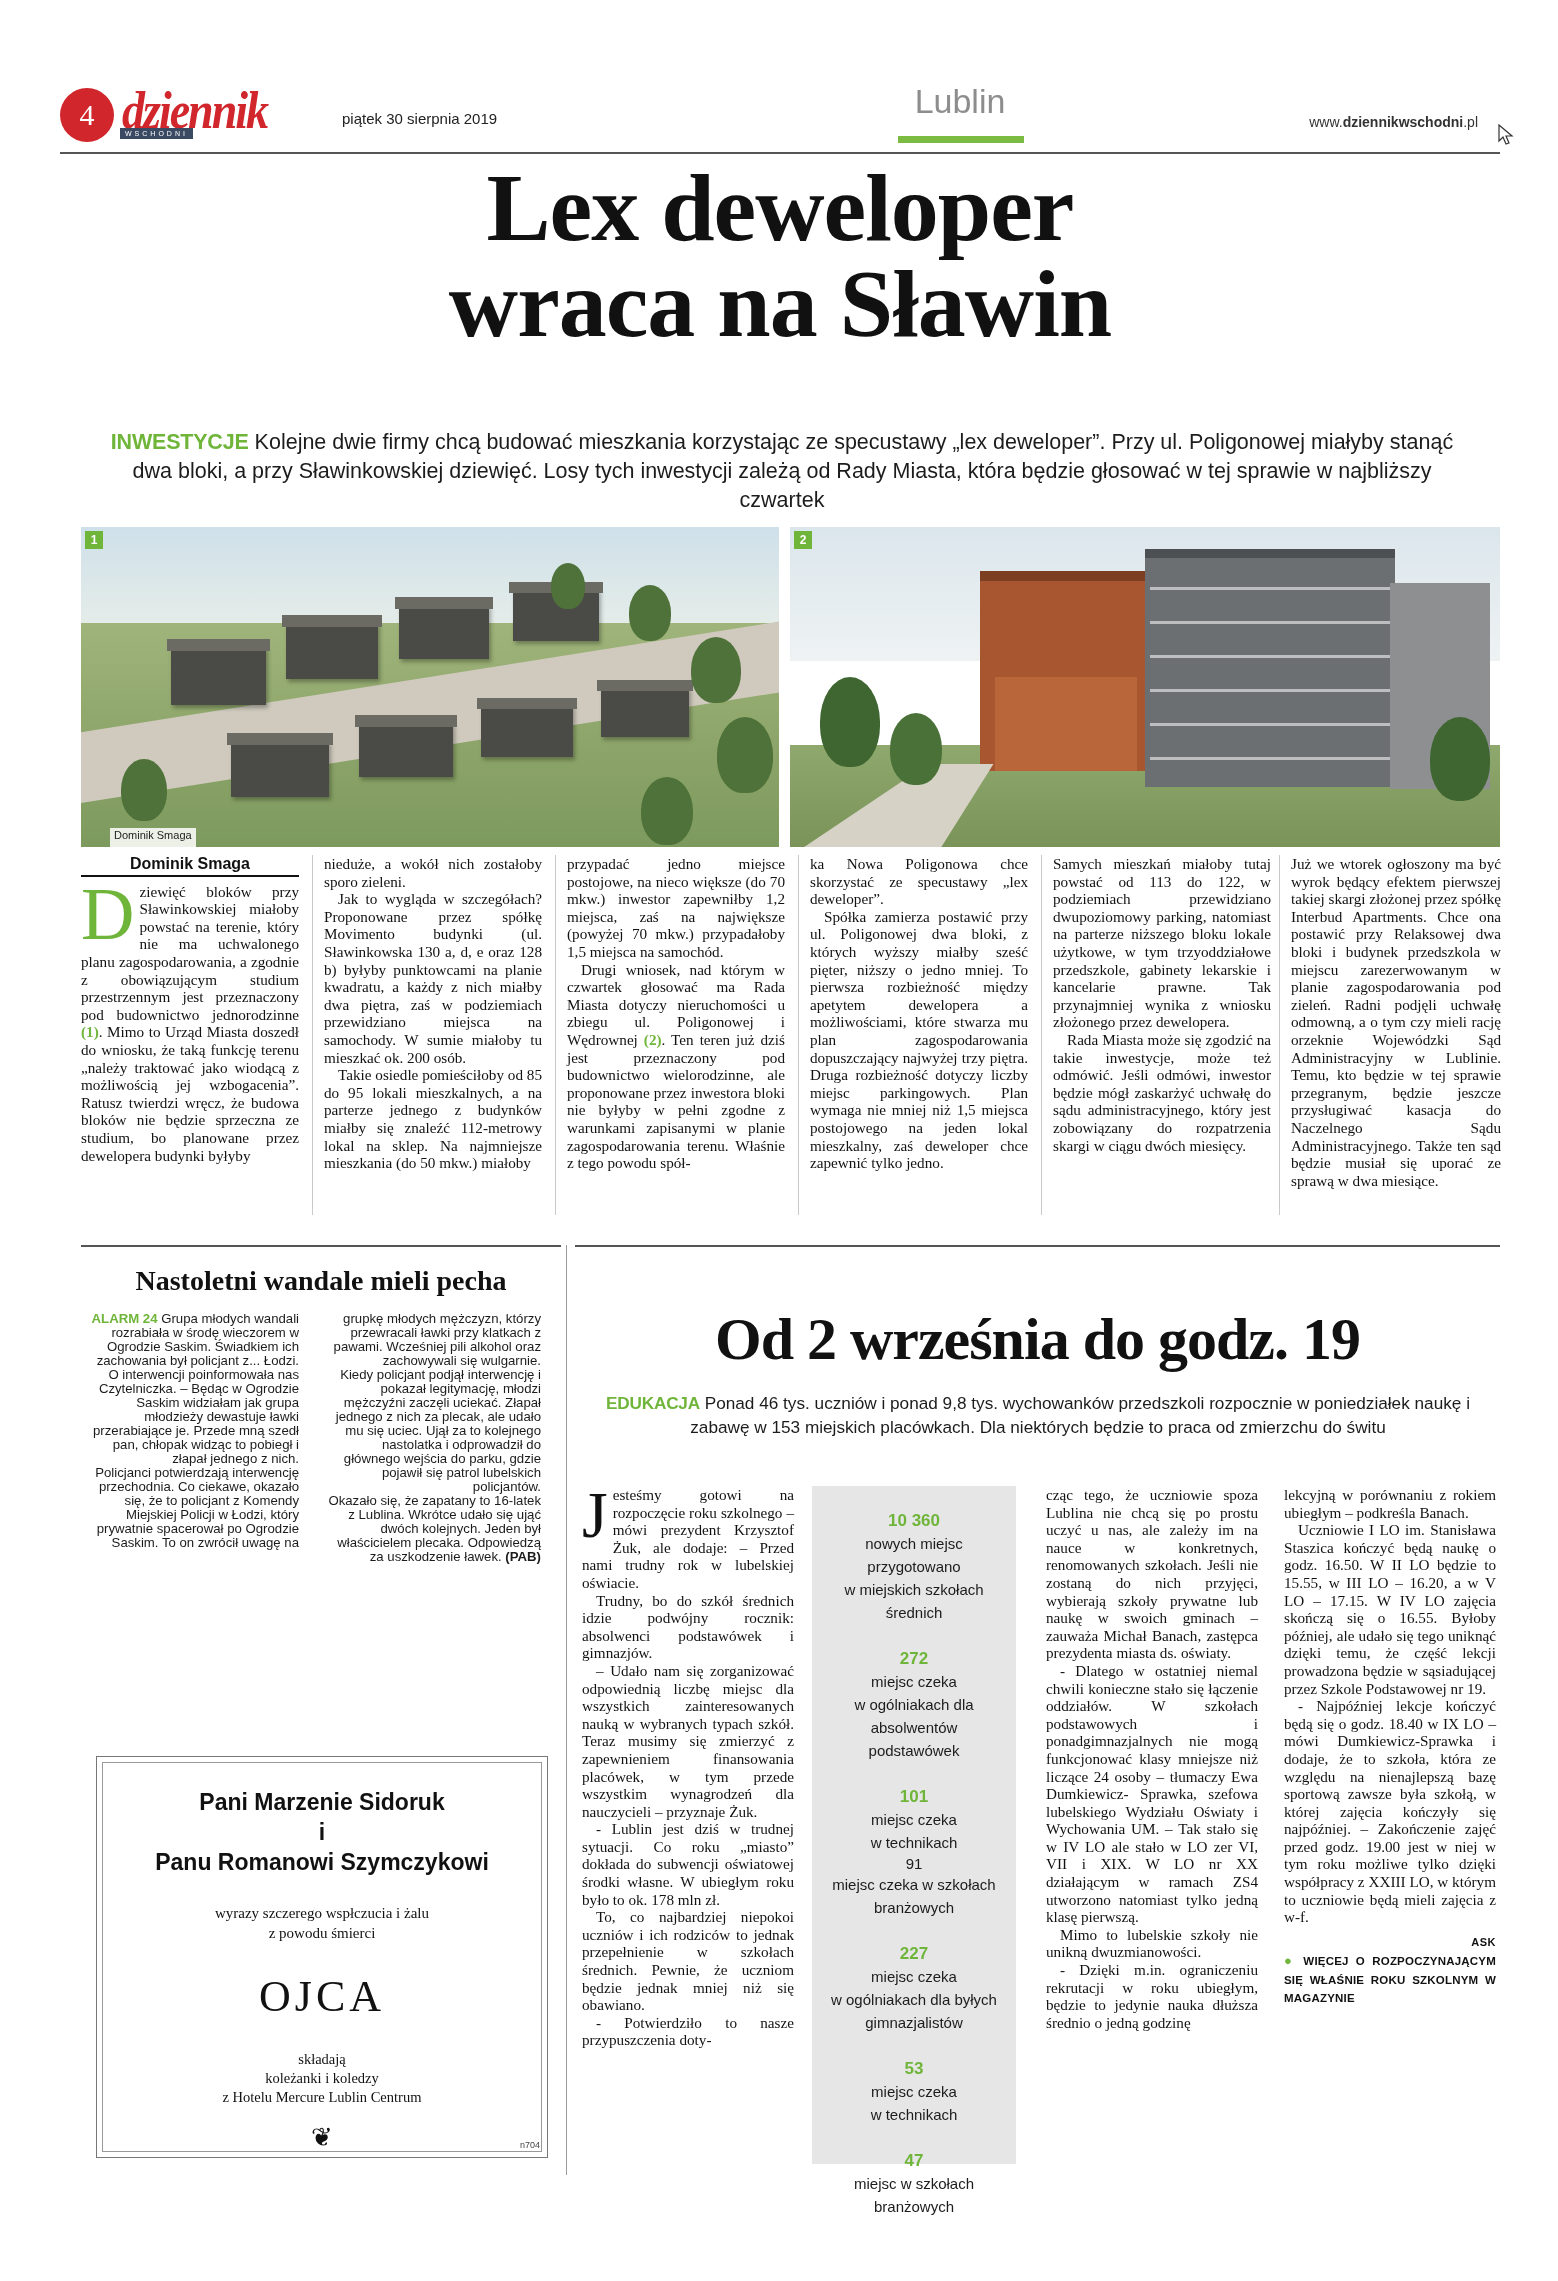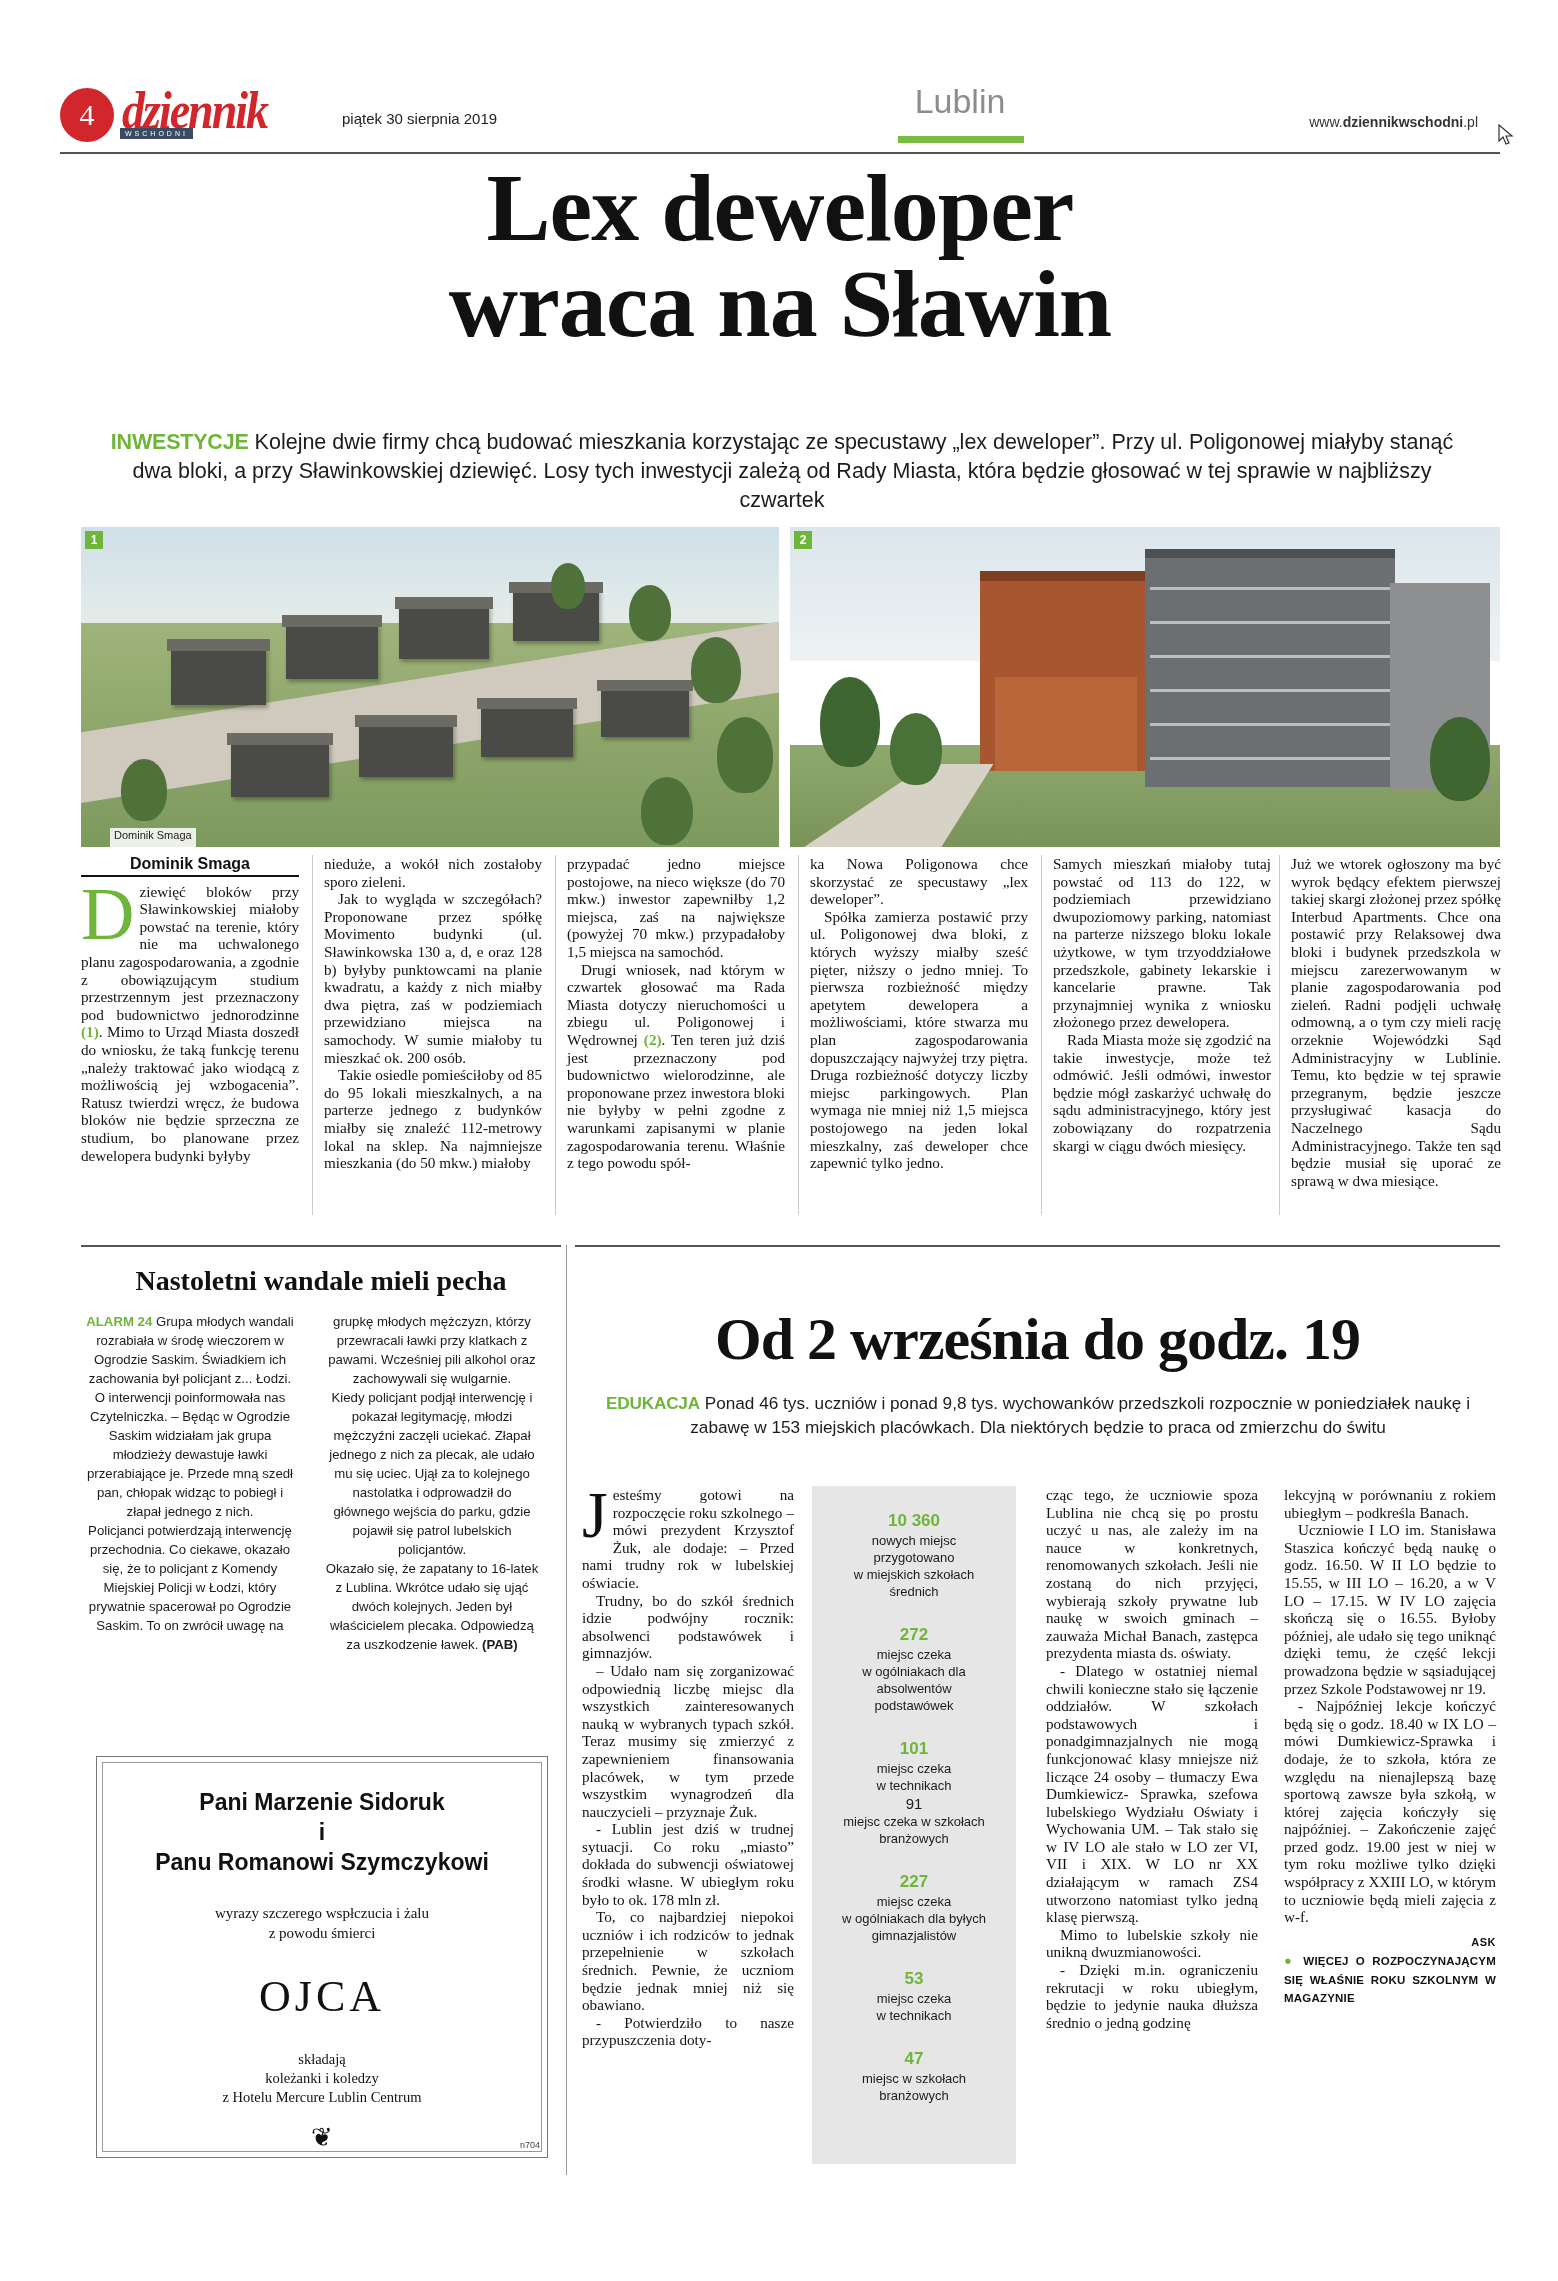--- a/index.html
+++ b/index.html
@@ -115,22 +115,22 @@
   
   .hr-thick{position:absolute;background:#555;}
 
   
   .vandal-title{
     position:absolute;left:81px;top:1265px;width:480px;text-align:center;
     font-family:"Liberation Serif",serif;font-weight:bold;font-size:28px;color:#111;
   }
   .vandal-col{
     position:absolute;width:218px;
-    font-family:"Liberation Sans",sans-serif;font-size:13.2px;line-height:19px;
-    color:#1c1c1c;text-align:center;
+    font-family:"Liberation Sans",sans-serif;font-size:13.2px;line-height:14px;
+    color:#1c1c1c;text-align:right;
   }
   .alarm{color:#6fb53a;font-weight:bold;}
   .pab{font-weight:bold;}
 
   
   .condolence{
     position:absolute;left:96px;top:1756px;width:450px;height:400px;
     border:1px solid #777;background:#fff;
   }
   .condolence:before{
@@ -177,21 +177,21 @@
     float:left;font-family:"Liberation Serif",serif;font-size:66px;line-height:52px;
     color:#111;margin:3px 5px -2px 0;
   }
   .statbox{
     position:absolute;left:812px;top:1486px;width:204px;height:678px;
     background:#e6e6e6;
     font-family:"Liberation Sans",sans-serif;text-align:center;color:#1c1c1c;
   }
   .stat{margin-top:24px;}
   .stat .n{color:#6fb53a;font-weight:bold;font-size:17px;line-height:22px;}
-  .stat .t{font-size:13px;line-height:17px;}
+  .stat .t{font-size:15px;line-height:23px;}
   .stat .n2{font-size:15px;line-height:19px;color:#1c1c1c;}
   .ask{
     position:absolute;right:0;font-family:"Liberation Sans",sans-serif;
     font-size:11px;font-weight:bold;letter-spacing:.5px;color:#111;
   }
   .more-note{
     font-family:"Liberation Sans",sans-serif;font-size:11.5px;line-height:15px;
     font-weight:bold;color:#111;text-transform:none;letter-spacing:.2px;
   }
   .bullet-dot{color:#6fb53a;font-size:13px;}

